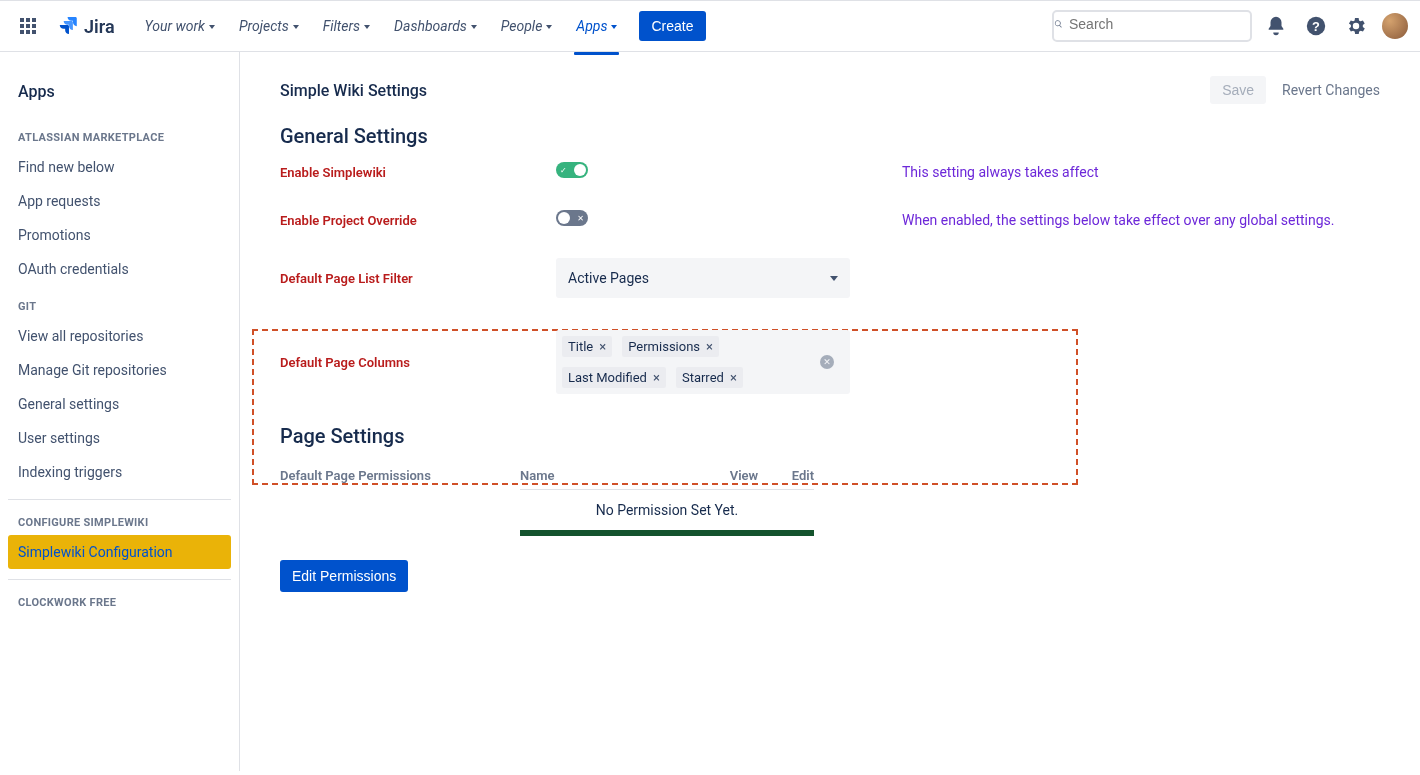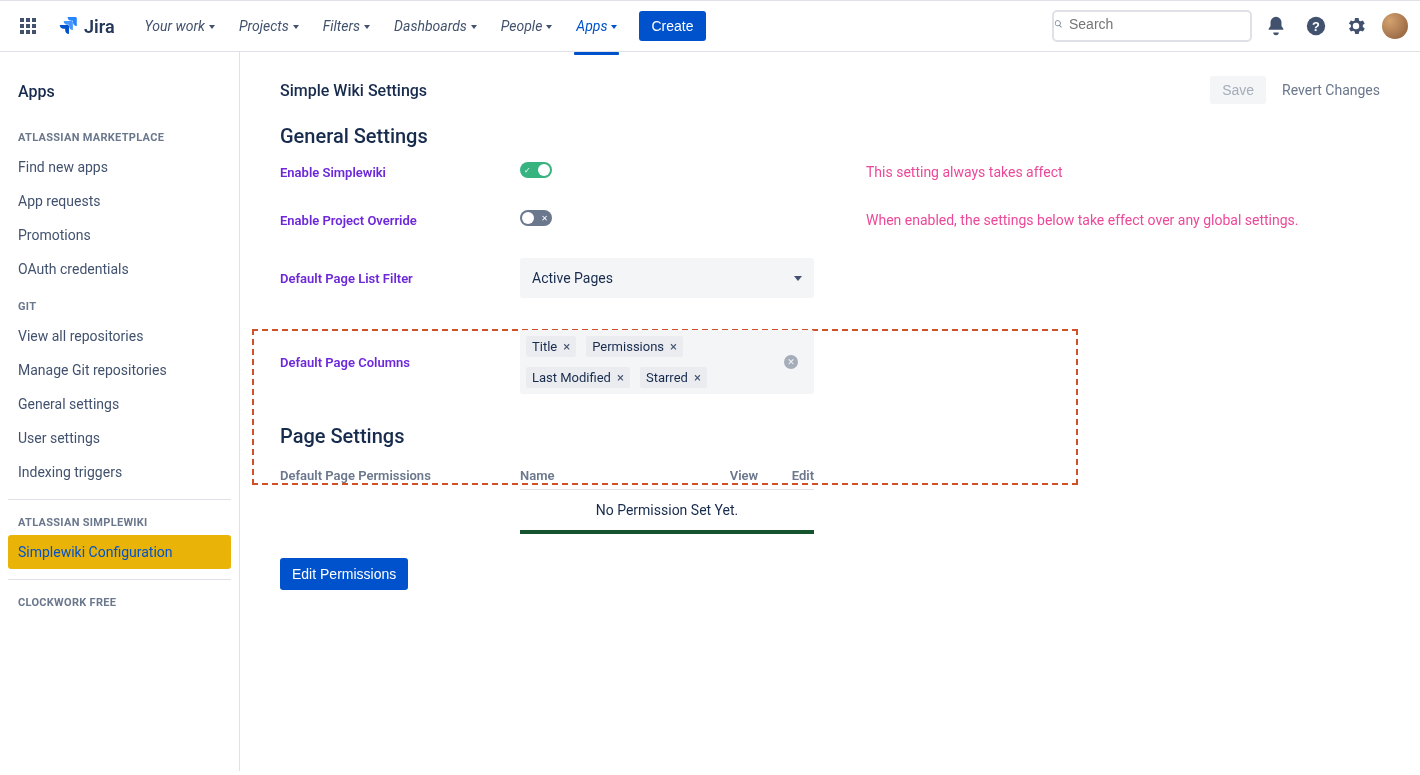--- a/index.html
+++ b/index.html
@@ -37,23 +37,23 @@
   
   .main { flex:1; padding: 24px 40px 0 40px; overflow:auto; position: relative; }
   .page-head { display:flex; align-items:center; justify-content:space-between; margin-bottom: 20px; }
   .page-title { font-size: 16px; font-weight:500; }
   .page-actions { display:flex; gap: 16px; align-items:center; }
   .save-btn { background:#f4f5f7; color:#A5ADBA; border:none; padding:6px 12px; font-size:14px; border-radius:3px; cursor: default; }
   .revert { color:#6B778C; font-size:14px; cursor:pointer; }
   
   .section-h { font-size: 20px; font-weight:500; margin-bottom: 14px; }
   .row { display:flex; align-items:center; margin-bottom: 28px; }
-  .row .lbl { width: 240px; font-size: 13px; font-weight:600; color:#6d28d9; }
+  .row .lbl { width: 276px; font-size: 13px; font-weight:600; color:#b91c1c; }
   .row .ctl { width: 294px; }
-  .row .help { margin-left: 52px; font-size: 14px; color:#ec4899; flex:1; }
+  .row .help { margin-left: 52px; font-size: 14px; color:#6d28d9; flex:1; }
   
   
   .tog { width: 32px; height:16px; border-radius:16px; position:relative; display:inline-block; }
   .tog.on { background:#36B37E; }
   .tog.off { background:#6B778C; }
   .tog .knob { width:12px; height:12px; background:#fff; border-radius:50%; position:absolute; top:2px; }
   .tog.on .knob { right:2px; }
   .tog.off .knob { left:2px; }
   .tog .mark { position:absolute; top:50%; transform:translateY(-50%); font-size:8px; color:#fff; }
   .tog.on .mark { left:4px; }
@@ -75,21 +75,21 @@
   
   
   .pg-section .section-h { margin-top: 4px; }
   .perm-row { display:flex; align-items:flex-start; }
   .perm-row .lbl { width: 240px; font-size: 13px; font-weight:600; color:#6B778C; padding-top: 6px;}
   .perm-table { width: 294px; }
   .perm-table .thead { display:flex; border-bottom:1px solid #dfe1e6; padding: 6px 0; font-size:13px; font-weight:600; color:#6B778C; }
   .perm-table .thead .cname { flex:1; }
   .perm-table .thead .cview { width: 60px; text-align:center; }
   .perm-table .thead .cedit { width: 40px; text-align:right; }
-  .perm-table .empty { text-align:center; padding: 12px 0; font-size:14px; color:#172B4D; border-bottom:4px solid #14532d;}
+  .perm-table .empty { text-align:center; padding: 12px 0; font-size:14px; color:#172B4D; border-bottom:6px solid #14532d;}
   
   .edit-btn { margin-top: 24px; background:#0052CC; color:#fff; border:none; padding:8px 12px; font-size:14px; font-weight:500; border-radius:3px; cursor:pointer;}
   
   .jira-svg-path { fill: #2684FF; }
 </style>
 </head>
 <body>
 
 <div class="topbar">
   <div class="app-switcher">
@@ -164,32 +164,32 @@
       </svg>
   </div>
   <div class="avatar"></div>
 </div>
 
 <div class="body">
   <div class="sidebar">
     <div class="side-title">Apps</div>
     <div id="side-groups">
         <div class="side-head">ATLASSIAN MARKETPLACE</div>
-        <div class="side-item">Find new apps</div>
+        <div class="side-item">Find new below</div>
         <div class="side-item">App requests</div>
         <div class="side-item">Promotions</div>
         <div class="side-item">OAuth credentials</div>
         <div class="side-head">GIT</div>
         <div class="side-item">View all repositories</div>
         <div class="side-item">Manage Git repositories</div>
         <div class="side-item">General settings</div>
         <div class="side-item">User settings</div>
         <div class="side-item">Indexing triggers</div>
         <div class="side-sep"></div>
-        <div class="side-head">ATLASSIAN SIMPLEWIKI</div>
+        <div class="side-head">CONFIGURE SIMPLEWIKI</div>
         <div class="side-item active">Simplewiki Configuration</div>
         <div class="side-sep"></div>
         <div class="side-head">CLOCKWORK FREE</div>
       </div>
   </div>
 
   <div class="main">
     <div class="dashzone"></div>
 
     <div class="page-head">

